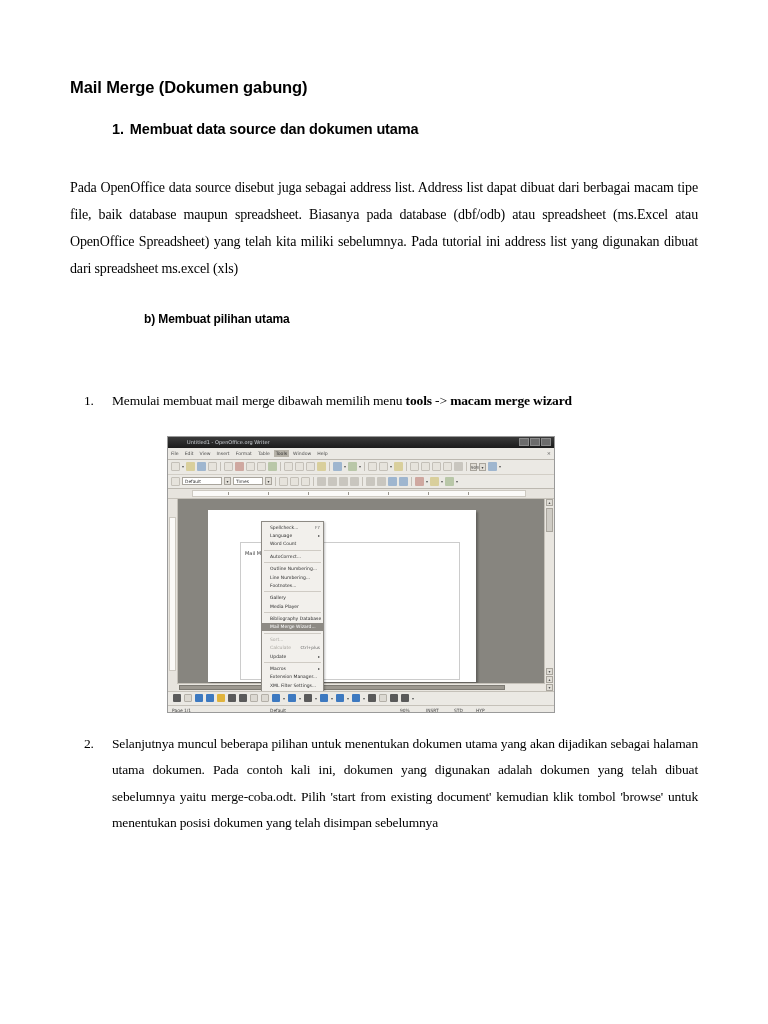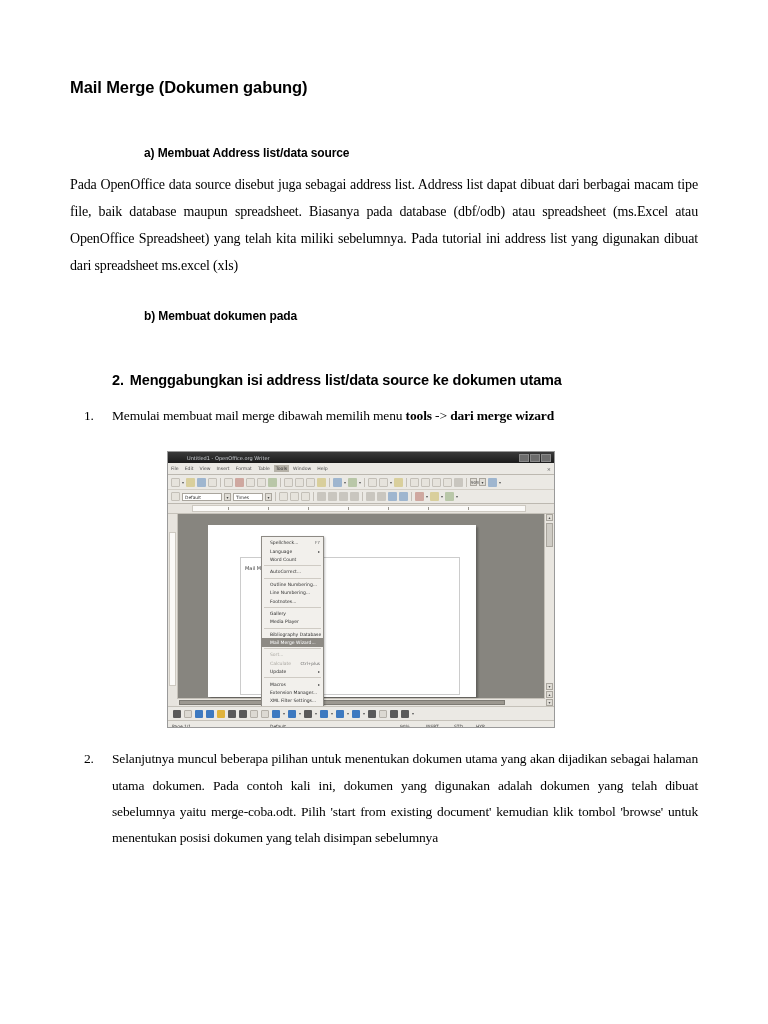--- a/index.html
+++ b/index.html
@@ -387,47 +387,46 @@
   .shot-status .s6 { width: 24px; }
 </style>
 </head>
 <body>
 
 <div class="page">
   <div class="content">
 
     <h1 class="doc-title">Mail Merge (Dokumen gabung)</h1>
 
+    <h2 class="sec-head">
+      <span class="num">1.</span><span>Membuat data source dan dokumen utama</span>
+    </h2>
 
     <div class="sp-26"></div>
 
-    <h3 class="sub-head">a) Membuat Address list/data source</h3>
 
     <div class="sp-10"></div>
 
     <p class="body">Pada OpenOffice data source disebut juga sebagai address list. Address list dapat dibuat dari berbagai macam tipe file, baik database maupun spreadsheet. Biasanya pada database (dbf/odb) atau spreadsheet (ms.Excel atau OpenOffice Spreadsheet) yang telah kita miliki sebelumnya. Pada tutorial ini address list yang digunakan dibuat dari spreadsheet ms.excel (xls)</p>
 
     <div class="sp-30"></div>
 
-    <h3 class="sub-head">b) Membuat dokumen pada</h3>
+    <h3 class="sub-head">b) Membuat pilihan utama</h3>
 
     <div class="sp-10"></div>
 
 
     <div class="sp-36"></div>
 
-    <h2 class="sec-head">
-      <span class="num">2.</span><span>Menggabungkan isi address list/data source ke dokumen utama</span>
-    </h2>
 
     <div class="sp-14"></div>
 
     <ol class="steps">
       <li>
-        <span class="marker">1.</span><span>Memulai membuat mail merge dibawah memilih menu </span><b>tools</b><span> -&gt; </span><b>dari merge wizard</b>
+        <span class="marker">1.</span><span>Memulai membuat mail merge dibawah memilih menu </span><b>tools</b><span> -&gt; </span><b>macam merge wizard</b>
       </li>
     </ol>
 
     <div class="shot">
 
       <div class="shot-titlebar">
         <span class="shot-title">Untitled1 - OpenOffice.org Writer</span>
         <span class="shot-wbtns">
           <i></i>
           <i></i>

